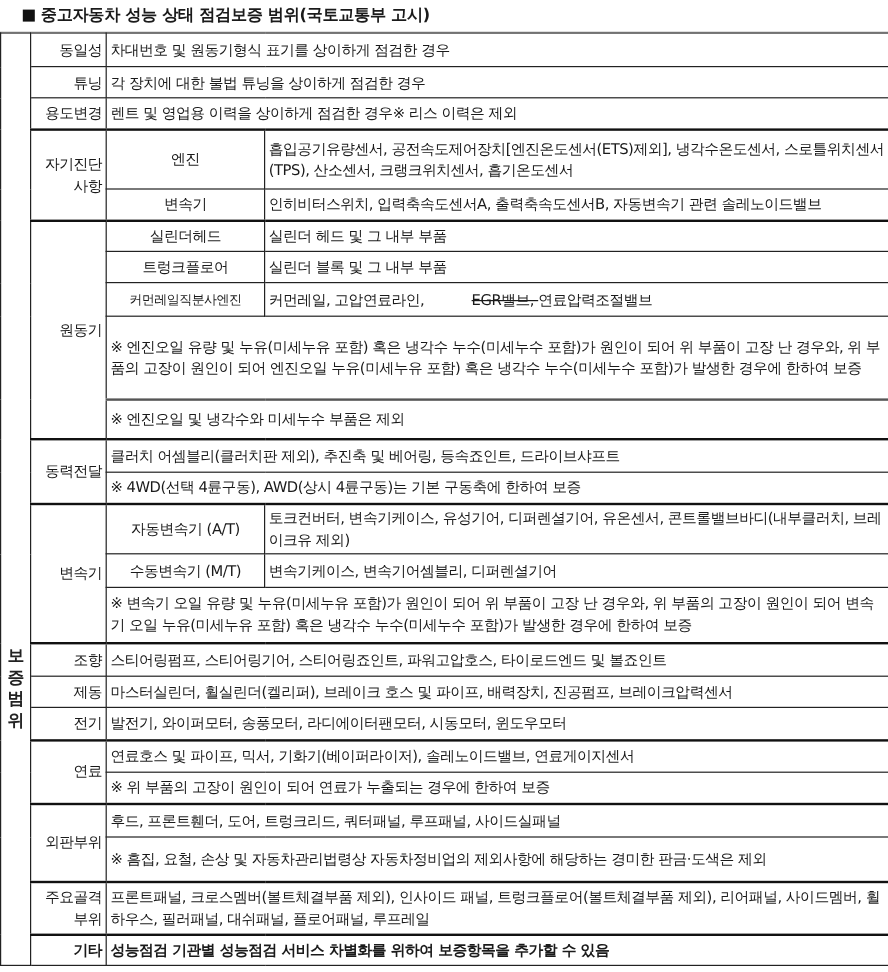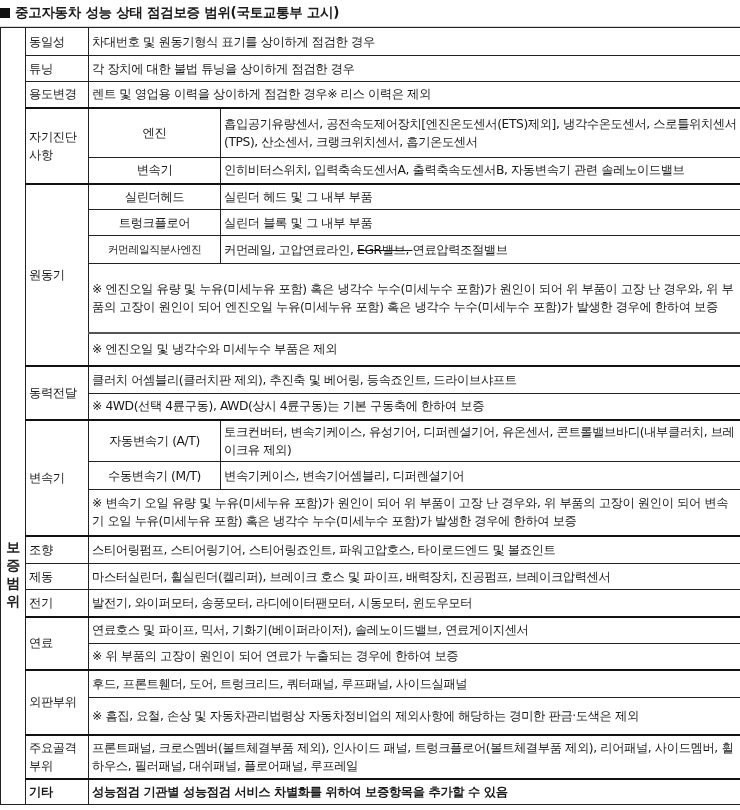--- a/index.html
+++ b/index.html
@@ -1,26 +1,26 @@
 <!DOCTYPE html>
 <html><head>
 <meta charset="utf-8">
 <style>
   html, body { margin:0; padding:0; background:#ffffff; }
   body { width:740px; height:810px; overflow:hidden; font-family:"DejaVu Sans", "Liberation Sans", sans-serif; color:#1a1a1a; }
-  .title-bar { height:27px; border-bottom:1px solid #d8d8d8; box-sizing:border-box; display:flex; align-items:center; padding-left:0; font-size:13.5px; font-weight:bold; letter-spacing:-0.3px; background:#fff; }
+  .title-bar { height:27px; border-bottom:1px solid #d8d8d8; box-sizing:border-box; display:flex; align-items:center; padding-left:19px; font-size:13.5px; font-weight:bold; letter-spacing:-0.3px; background:#fff; }
   .title-bar .sq { display:inline-block; width:10px; height:10px; background:#111; margin-right:5px; }
   table.grid { position:absolute; left:0; top:27px; border-collapse:collapse; table-layout:fixed; width:740px; font-size:12.3px; letter-spacing:-0.4px; }
   table.grid td { border:1px solid #222; padding:0 3px; vertical-align:middle; line-height:18px; overflow:hidden; }
   td.outer { border-left:1px solid #cfcfcf; border-top:none; border-bottom:none; text-align:center; font-weight:bold; font-size:14px; line-height:20px; color:#222; border-right:2px solid #111; }
-  td.cat { text-align:left; border-right:2px solid #111; }
+  td.cat { text-align:right; border-right:2px solid #111; }
   td.sub { text-align:center; }
   td.sub.small { font-size:10.8px;margin-top:24px; }
   td.content { text-align:left; border-right:2px solid #111; }
-  .strike { text-decoration:line-through; }
+  .strike { text-decoration:line-through;margin-left:36px; }
   tr.sep-top td.cat, tr.sep-top td.sub, tr.sep-top td.content { border-top:2px solid #111; }
   .last td { border-bottom:2px solid #111;font-weight:bold; }
 </style>
 </head>
 <body>
 
 <div class="title-bar">
   <span class="sq"></span>
   <span>중고자동차 성능 상태 점검보증 범위(국토교통부 고시)</span>
 </div>

